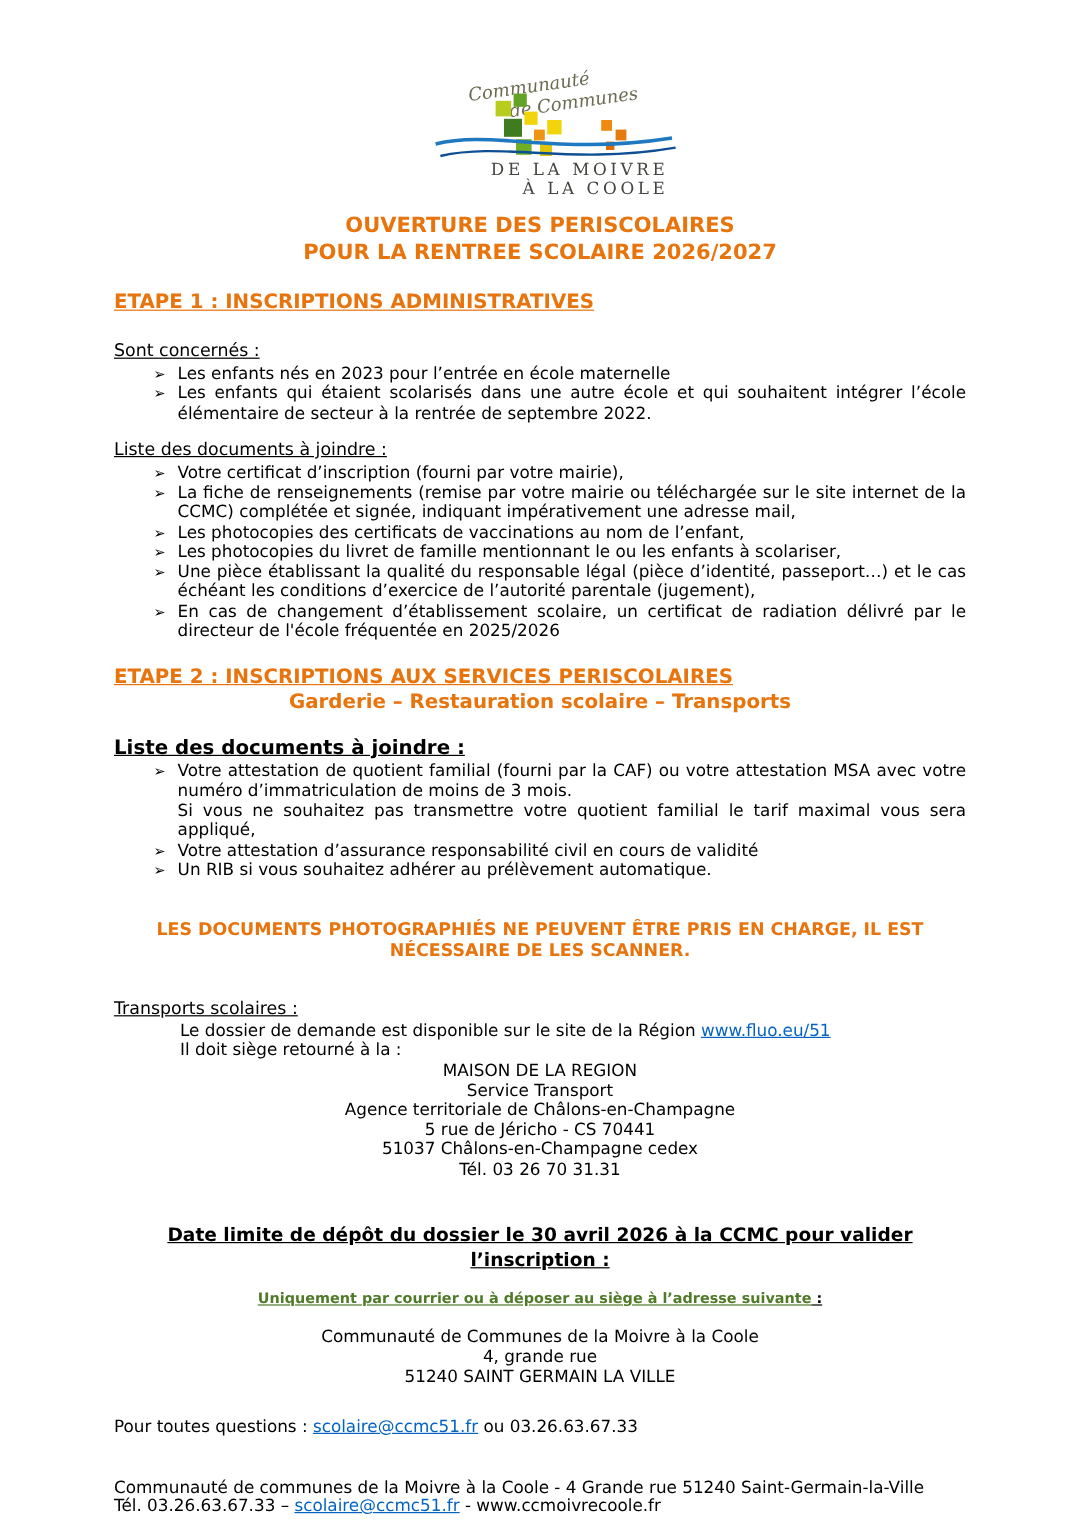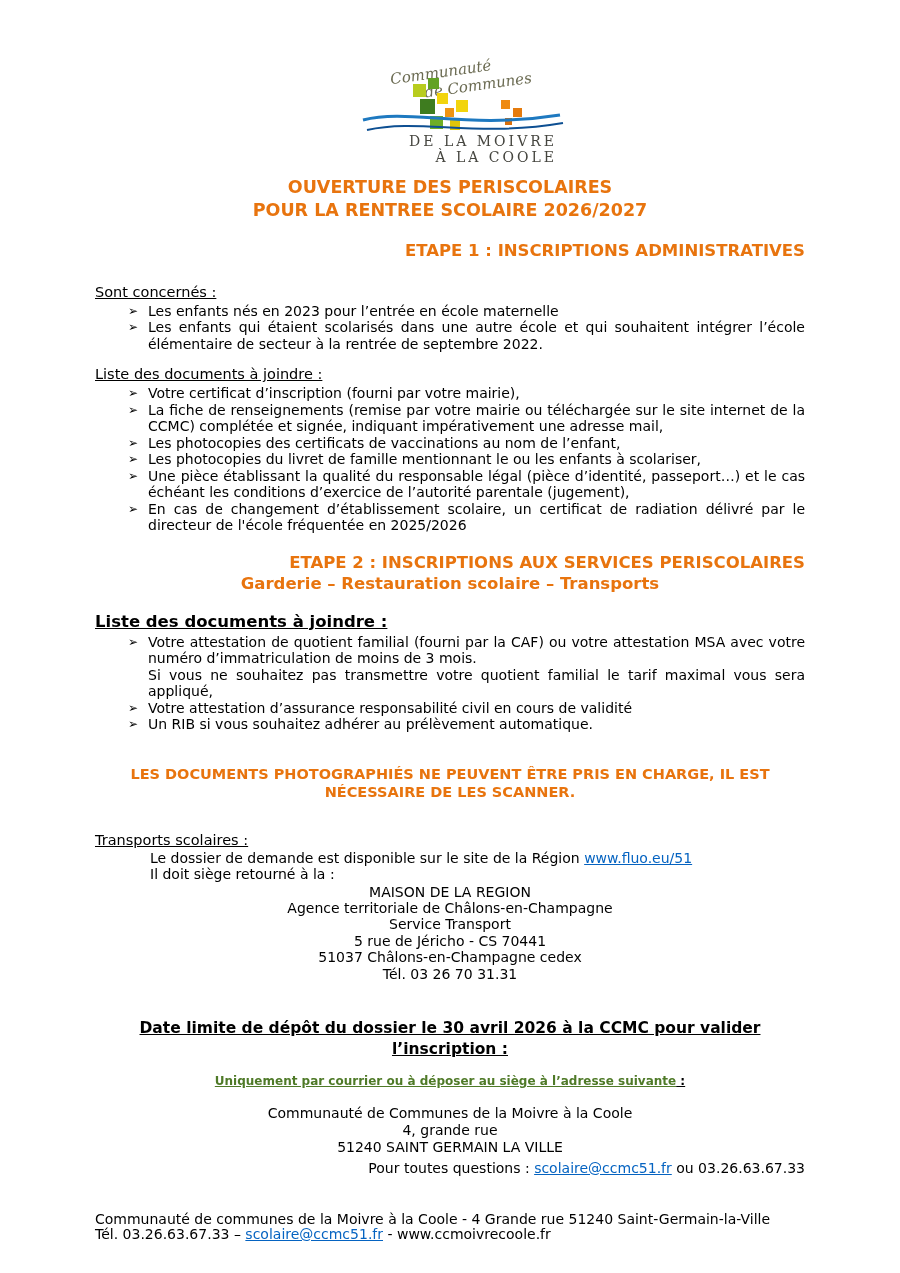--- a/index.html
+++ b/index.html
@@ -17,21 +17,21 @@
     font-size:14px;line-height:16.5px;
   }
   .page{width:900px;height:1273px;position:relative;}
   .content{margin:0 95px;}
 
   .logo-wrap{margin-top:58px;text-align:center;}
   .logo-script{font-family:"DejaVu Serif","Liberation Serif",serif;font-style:italic;font-size:15px;fill:#6b6b52;}
   .logo-name{font-family:"DejaVu Serif","Liberation Serif",serif;font-size:14px;letter-spacing:3px;fill:#45453f;}
 
   .title{margin-top:8px;text-align:center;color:var(--orange);font-weight:700;font-size:17.5px;line-height:23px;}
-  .etape-head{margin-top:18px;text-align:right;color:var(--orange);font-weight:700;font-size:16.5px;line-height:21px;}
+  .etape-head{margin-top:18px;text-align:left;color:var(--orange);font-weight:700;font-size:16.5px;line-height:21px;text-decoration:underline;}
   .etape-sub{text-align:center;color:var(--orange);font-weight:700;font-size:16.5px;line-height:21px;}
 
   .label{font-size:14.5px;font-weight:400;text-decoration:underline;line-height:17px;}
   .label-lg{font-size:16.5px;font-weight:700;text-decoration:underline;line-height:20px;margin-top:18px;}
 
   .sont{margin-top:23px;}
   .liste1{margin-top:14px;}
   .transports{margin-top:31px;}
 
   .list{margin-top:2px;}
@@ -47,21 +47,21 @@
 
   .center-block{text-align:center;line-height:16.4px;}
   .region{margin-top:1px;}
   .ccmc{margin-top:15px;line-height:17px;}
 
   .deadline{margin-top:36px;text-align:center;font-weight:700;font-size:15.5px;line-height:21px;text-decoration:underline;max-width:712px;margin-left:auto;margin-right:auto;}
   .green-line{margin-top:13px;text-align:center;font-weight:700;font-size:12px;line-height:17px;}
   .green-line .green{color:var(--green);text-decoration:underline;}
   .green-line .colon{color:#000;text-decoration:underline;}
 
-  .questions{margin-top:4px;text-align:right;}
+  .questions{margin-top:24px;text-align:left;}
 
   .link{color:var(--link);text-decoration:underline;cursor:pointer;}
 
   .footer{margin-top:36px;text-align:left;font-size:14px;line-height:14.5px;}
 </style>
 </head>
 <body>
 
 <div class="page">
 
@@ -167,22 +167,22 @@
     <div class="warning">LES DOCUMENTS PHOTOGRAPHIÉS NE PEUVENT ÊTRE PRIS EN CHARGE, IL EST NÉCESSAIRE DE LES SCANNER.</div>
 
     <div class="label transports">Transports scolaires :</div>
     <div class="indent first">
       <span>Le dossier de demande est disponible sur le site de la Région </span><a class="link" href="#">www.fluo.eu/51</a>
     </div>
     <div class="indent">Il doit siège retourné à la :</div>
 
     <div class="center-block region">
       <div>MAISON DE LA REGION</div>
+      <div>Service Transport</div>
       <div>Agence territoriale de Châlons-en-Champagne</div>
-      <div>Service Transport</div>
       <div>5 rue de Jéricho - CS 70441</div>
       <div>51037 Châlons-en-Champagne cedex</div>
       <div>Tél. 03 26 70 31.31</div>
     </div>
 
     <div class="deadline">Date limite de dépôt du dossier le 30 avril 2026 à la CCMC pour valider l’inscription :</div>
 
     <div class="green-line">
       <span class="green">Uniquement par courrier ou à déposer au siège à l’adresse suivante</span><span class="colon"> :</span>
     </div>

